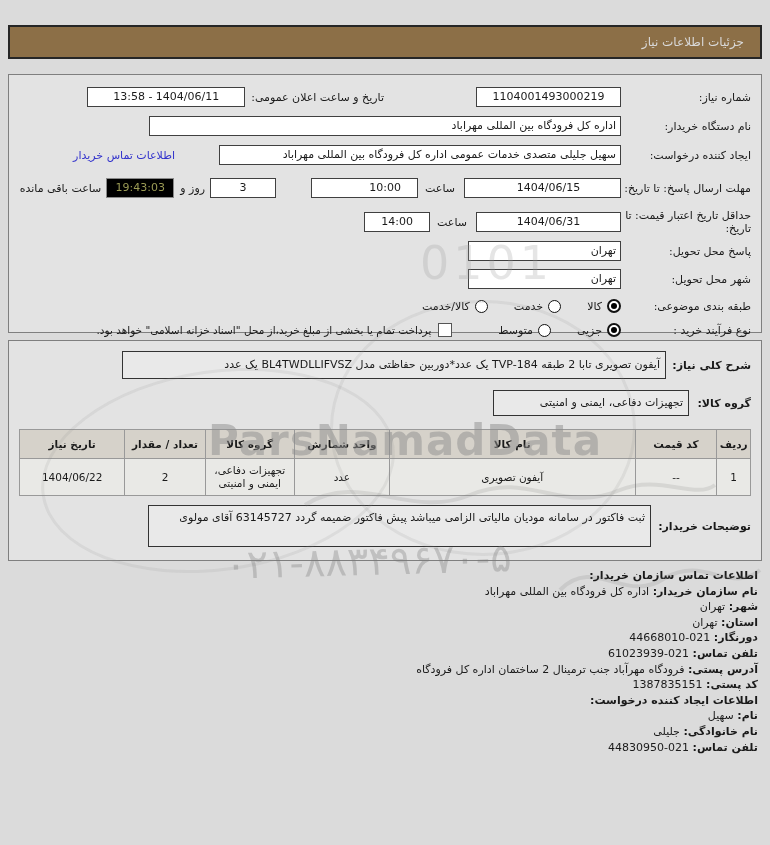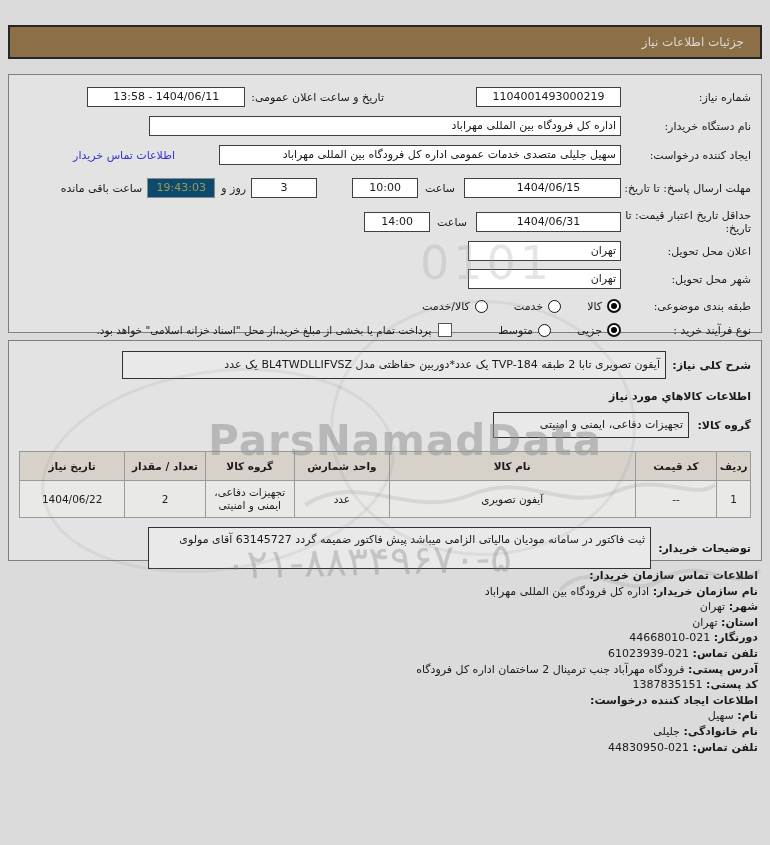--- a/index.html
+++ b/index.html
@@ -27,21 +27,21 @@
   #panel1{top:74px;height:259px;padding:12px 10px 0 10px;}
   #panel2{top:340px;height:221px;padding:10px 10px 0 10px;}
   .row{display:flex;align-items:center;}
   .lbl{flex:0 0 130px;line-height:13px;}
   .ibox{
     background:#FFFFFF;border:1px solid #404040;height:18px;line-height:18px;
     text-align:center;box-sizing:content-box;overflow:hidden;white-space:nowrap;
   }
   .ibox.rt{text-align:right;padding:0 4px;}
   .ybox{
-    background:#0c4a6e;border:1px solid #8a8a8a;color:#9B9B55;
+    background:#000000;border:1px solid #8a8a8a;color:#9B9B55;
     height:18px;line-height:18px;text-align:center;white-space:nowrap;
   }
   .link{color:#3333CC;cursor:pointer;white-space:nowrap;text-align:center;}
   .radio{
     width:11px;height:11px;border:1px solid #111;border-radius:50%;
     background:#fff;display:inline-block;position:relative;flex:0 0 auto;
   }
   .radio.checked{border-width:2px;width:10px;height:10px;}
   .radio.checked::after{
     content:"";position:absolute;top:2px;left:2px;width:6px;height:6px;
@@ -121,36 +121,36 @@
     <div class="row" style="margin-bottom:8px;">
       <div class="lbl">ایجاد کننده درخواست:</div>
       <div class="ibox rt" style="width:392px;">سهیل جلیلی متصدی خدمات عمومی اداره کل فرودگاه بین المللی مهراباد</div>
       <a class="link" style="margin-right:44px;">اطلاعات تماس خریدار</a>
     </div>
 
     <div class="row" style="margin-bottom:4px;min-height:30px;">
       <div class="lbl">مهلت ارسال پاسخ: تا تاریخ:</div>
       <div class="ibox" style="width:143px;padding-left:12px;" dir="ltr">1404/06/15</div>
       <div style="margin-right:9px;">ساعت</div>
-      <div class="ibox" style="width:64px;margin-right:7px;" dir="ltr">10:00</div>
+      <div class="ibox" style="width:64px;margin-right:7px;padding-left:41px;" dir="ltr">10:00</div>
       <div class="ibox" style="width:64px;margin-right:35px;" dir="ltr">3</div>
       <div style="margin-right:5px;">روز و</div>
       <div class="ybox" style="width:66px;margin-right:6px;" dir="ltr">19:43:03</div>
       <div style="margin-right:5px;">ساعت باقی مانده</div>
     </div>
 
     <div class="row" style="margin-bottom:4px;min-height:30px;">
       <div class="lbl">حداقل تاریخ اعتبار قیمت: تا تاریخ:</div>
       <div class="ibox" style="width:143px;" dir="ltr">1404/06/31</div>
       <div style="margin-right:9px;">ساعت</div>
       <div class="ibox" style="width:64px;margin-right:7px;" dir="ltr">14:00</div>
     </div>
 
     <div class="row" style="margin-bottom:8px;">
-      <div class="lbl">اعلان محل تحویل:</div>
+      <div class="lbl">پاسخ محل تحویل:</div>
       <div class="ibox rt" style="width:143px;">تهران</div>
     </div>
 
     <div class="row" style="margin-bottom:10px;">
       <div class="lbl">شهر محل تحویل:</div>
       <div class="ibox rt" style="width:143px;">تهران</div>
     </div>
 
     <div class="row" style="margin-bottom:10px;">
       <div class="lbl">طبقه بندی موضوعی:</div>
@@ -174,21 +174,20 @@
 
   </div>
 
   <div class="panel" id="panel2">
 
     <div class="row" style="margin-bottom:11px;">
       <div class="b" style="flex:0 0 85px;">شرح کلی نیاز:</div>
       <div class="obox" style="width:544px;height:28px;line-height:26px;">آیفون تصویری تابا 2 طبقه TVP-184 یک عدد*دوربین حفاظتی مدل BL4TWDLLIFVSZ یک عدد</div>
     </div>
 
-    <div class="b" style="margin-bottom:9px;">اطلاعات کالاهاي مورد نياز</div>
 
     <div class="row">
       <div class="b" style="flex:0 0 62px;">گروه کالا:</div>
       <div class="obox" style="width:196px;height:26px;line-height:24px;text-align:right;">تجهیزات دفاعی، ایمنی و امنیتی</div>
     </div>
 
     <table class="items">
       <colgroup>
         <col style="width:4.6%">
           <col style="width:11.2%">

